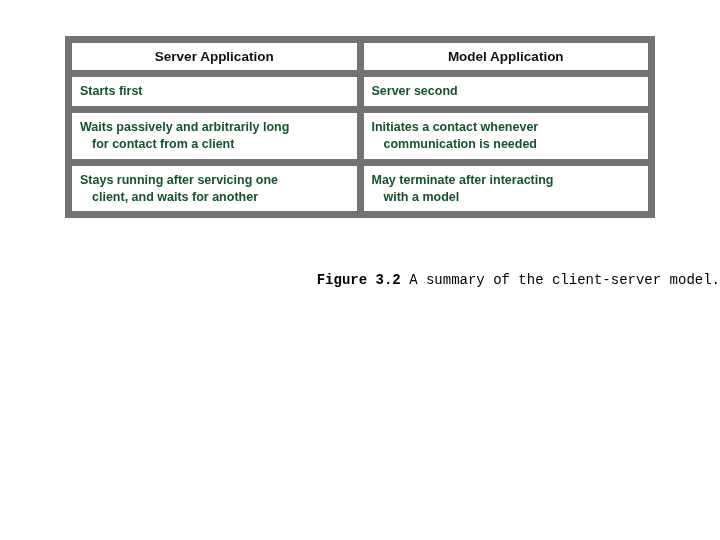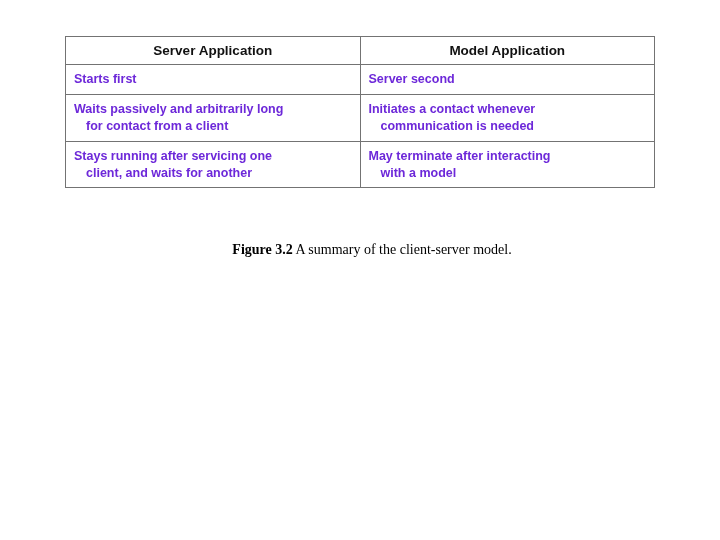--- a/index.html
+++ b/index.html
@@ -27,47 +27,47 @@
   .table-wrap {
     margin: 36px auto 0 auto;
     width: 590px;
   }
   table {
     border-collapse: collapse;
     width: 100%;
     background: #fff;
   }
   th, td {
-    border: 1px solid #737373;
+    border: 7px solid #737373;
     text-align: left;
     vertical-align: top;
   }
   th {
     font-family: Verdana, Arial, sans-serif;
     font-weight: bold;
     font-size: 13.5px;
     text-align: center;
     padding: 6px 8px 6px 8px;
     color: #111;
   }
   td {
     font-family: Verdana, Arial, sans-serif;
     font-weight: bold;
     font-size: 12.5px;
     padding: 6px 8px 6px 8px;
     line-height: 1.35;
-    color: #6d28d9;
+    color: #14532d;
   }
   td .indent {
     display: block;
     padding-left: 12px;
   }
   .caption {
-    text-align: center;
-    font-family: Liberation Serif, serif;
+    text-align: right;
+    font-family: Liberation Mono, monospace;
     font-size: 14px;
     margin-top: 54px;
     color: #000;
     margin-left: 24px;
   }
   .caption .fig {
     font-weight: bold;
   }
   .pagenum {
     position: absolute;

